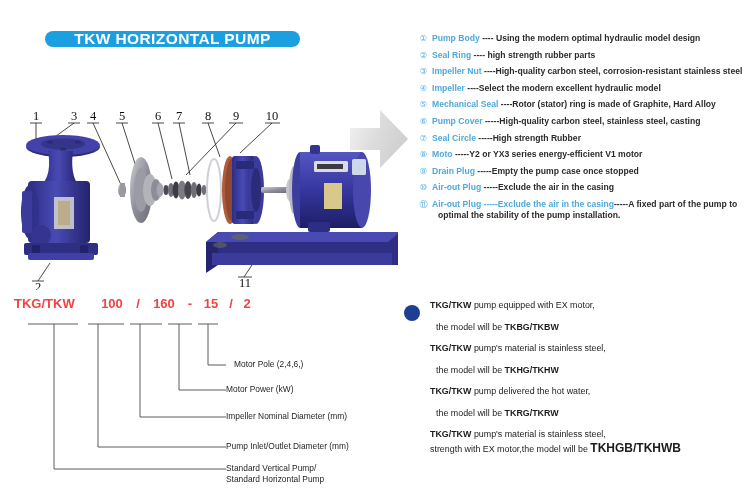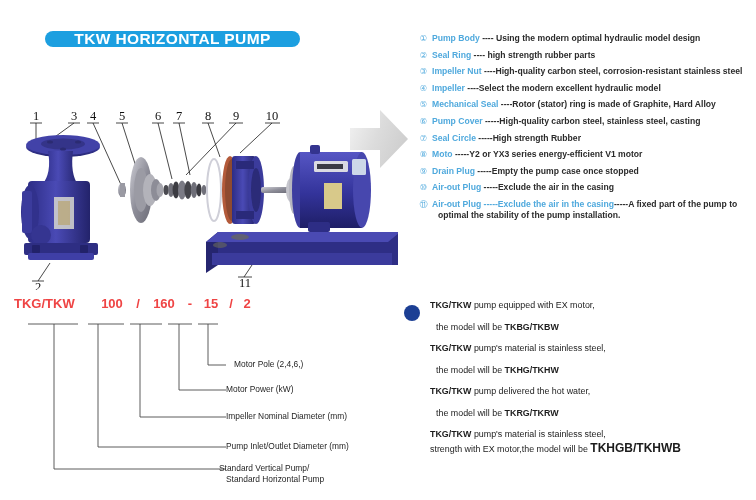--- a/index.html
+++ b/index.html
@@ -429,21 +429,21 @@
 
       <line x1="40" y1="28" x2="40" y2="173"></line>
       <line x1="40" y1="173" x2="212" y2="173"></line>
     </g>
   </svg>
 
   <div class="legend-label" style="top:63px;left:220px">Motor Pole (2,4,6,)</div>
   <div class="legend-label" style="top:88px;left:212px">Motor Power  (kW)</div>
   <div class="legend-label" style="top:115px;left:212px">Impeller Nominal Diameter (mm)</div>
   <div class="legend-label" style="top:145px;left:212px">Pump Inlet/Outlet Diameter (mm)</div>
-  <div class="legend-label" style="top:167px;left:205px">Standard Vertical  Pump/</div>
+  <div class="legend-label" style="top:167px;left:212px">Standard Vertical  Pump/</div>
   <div class="legend-label" style="top:178px;left:212px">Standard  Horizontal Pump</div>
 </div>
 
 <div id="variants">
   <div id="variant-bullet"></div>
   <div id="variant-lines">
 
     <div class="variant-line">
       <span class="strong">TKG/TKW</span><span> pump equipped with EX motor,</span>
     </div>

